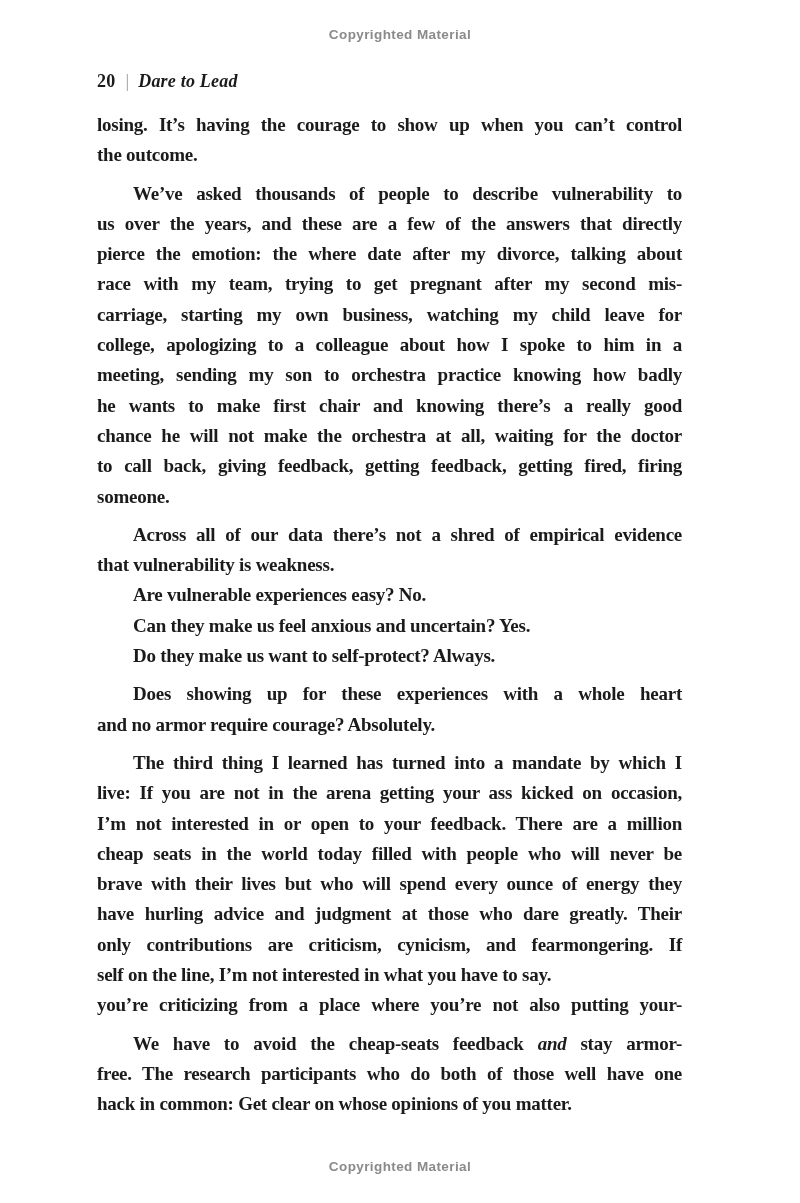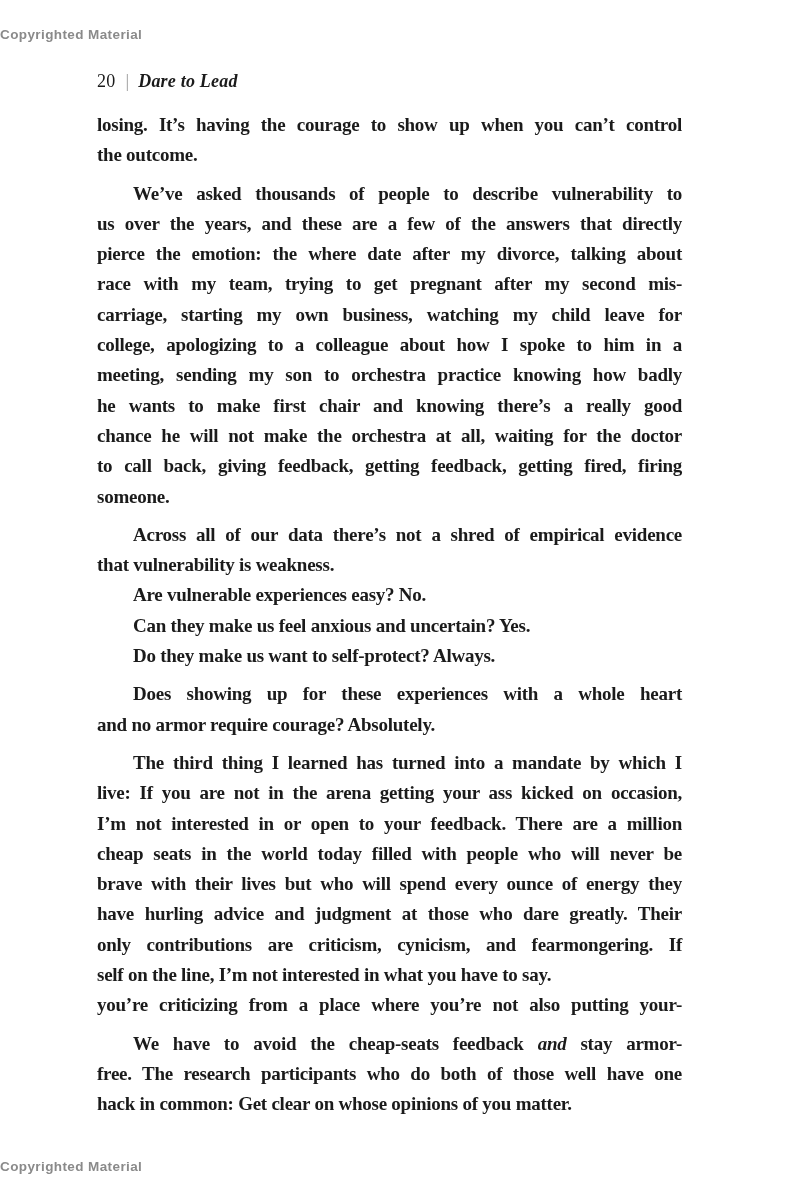--- a/index.html
+++ b/index.html
@@ -13,40 +13,40 @@
     height: 1203px;
     background: #ffffff;
     overflow: hidden;
     font-family: "Liberation Serif", serif;
     color: #1b1b1b;
   }
   .copyright-banner {
     position: absolute;
     left: 0;
     width: 800px;
-    text-align: left;
+    text-align: center;
     font-family: "Liberation Sans", sans-serif;
     font-size: 13.5px;
     font-weight: 700;
     letter-spacing: 0.4px;
     color: #8a8a8a;
   }
   .copyright-top { top: 27px; }
   .copyright-bottom { top: 1159px; }
 
   .running-header {
     position: absolute;
     left: 97px;
     top: 71px;
     font-size: 18px;
     color: #1b1b1b;
     white-space: nowrap;
   }
   .running-header .pagenum {
-    font-weight: 400;
+    font-weight: 700;
     font-style: normal;
     letter-spacing: 0.3px;
     margin-top: 28px;
   }
   .running-header .sep {
     color: #9a9a9a;
     font-weight: 300;
     margin: 0 9px 0 10px;
   }
   .running-header .booktitle {

